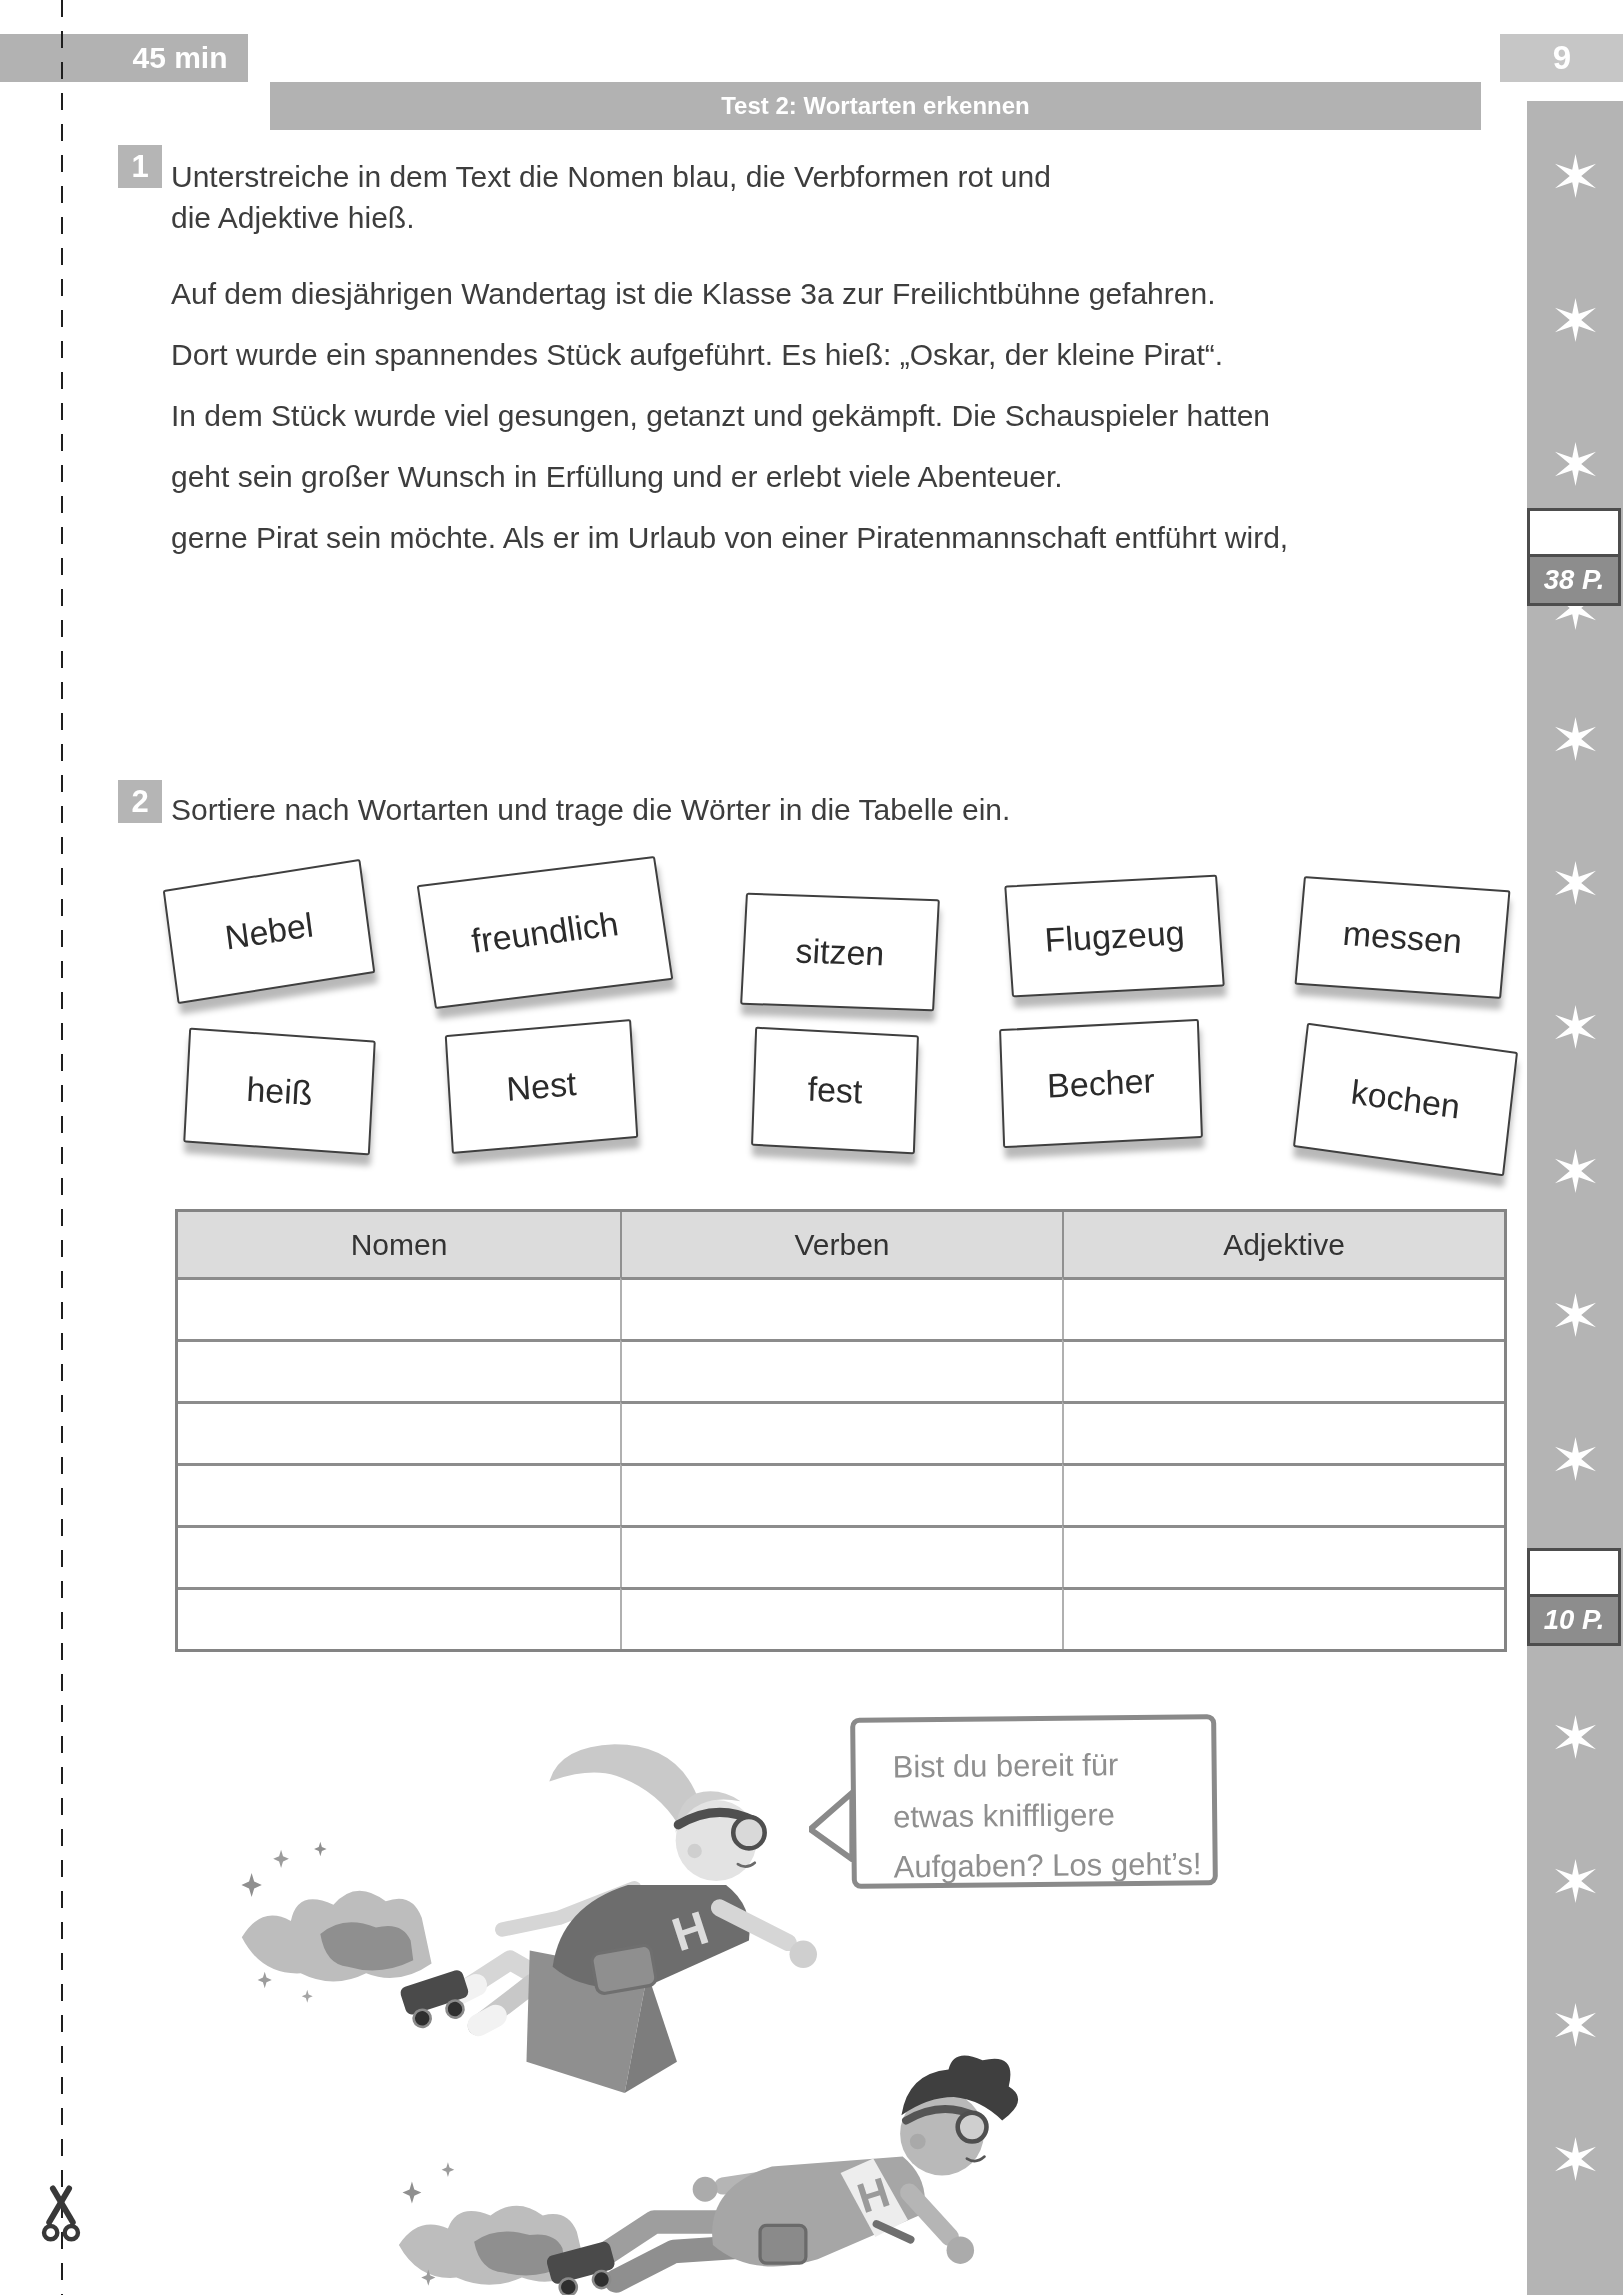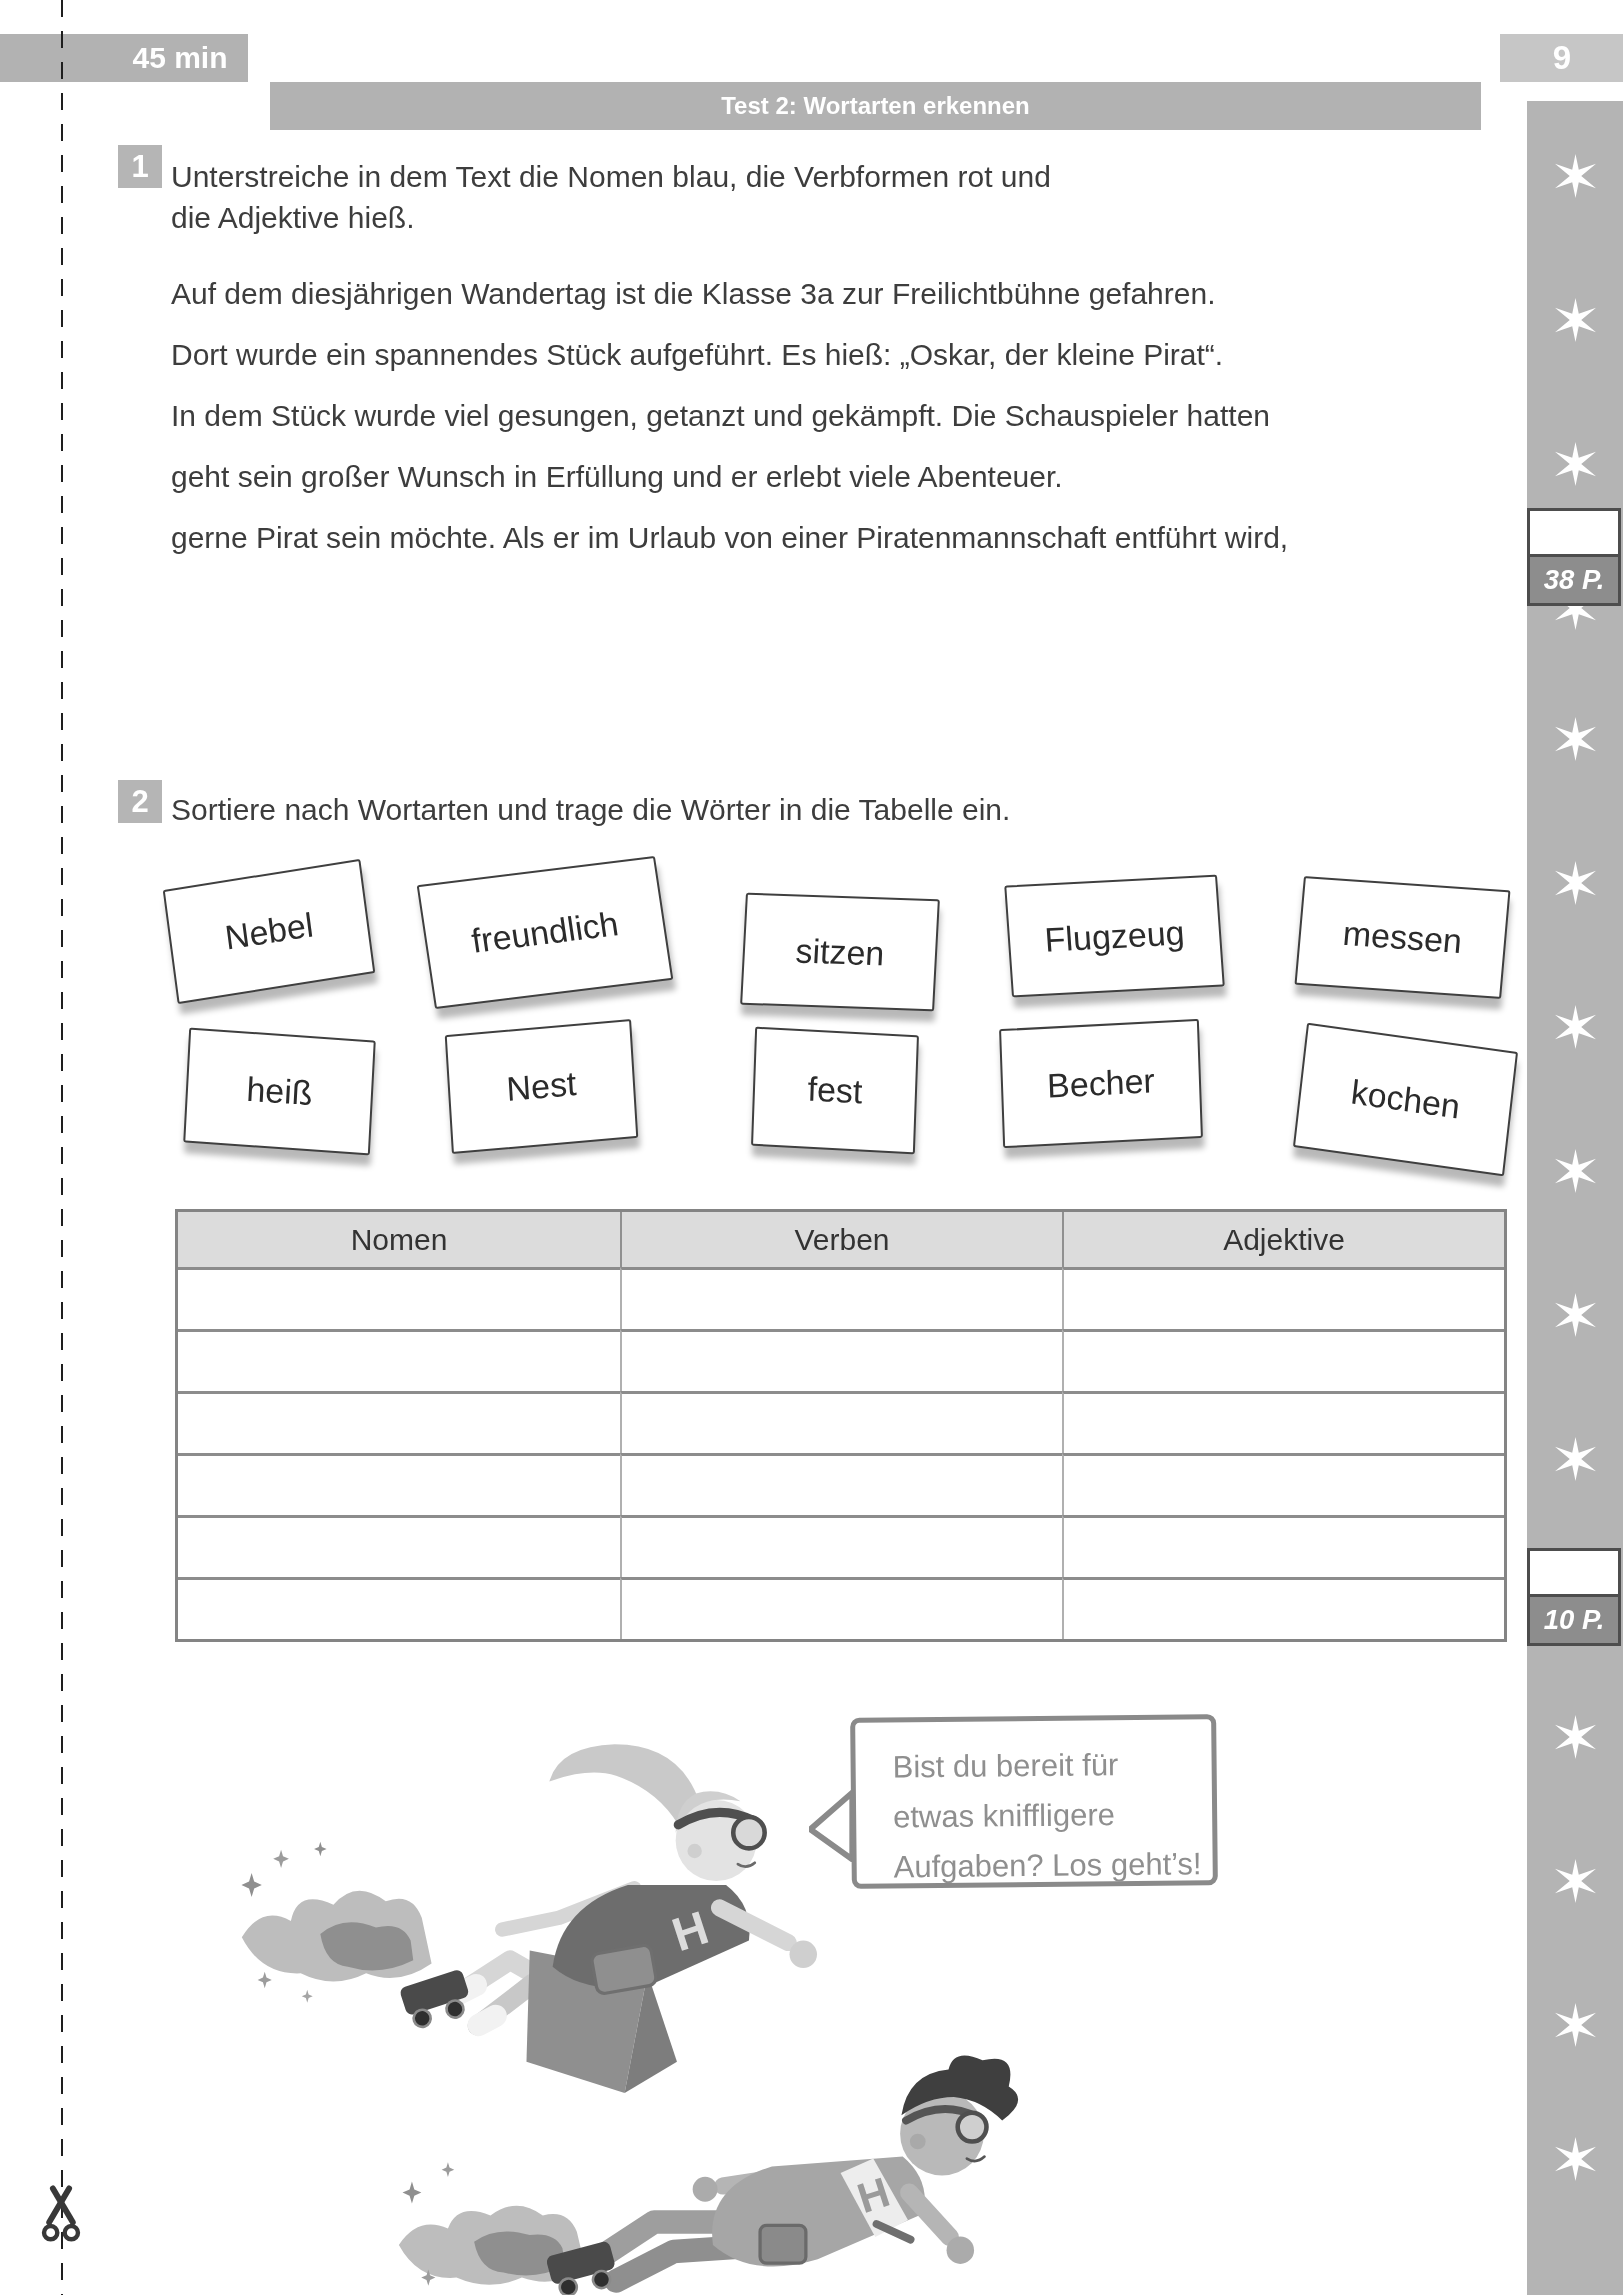--- a/index.html
+++ b/index.html
@@ -56,21 +56,21 @@
     position:absolute; background:#ffffff; border:2px solid #3f3f3f; border-radius:2.6px;
     display:flex; align-items:center; justify-content:center; color:#2b2b2b; font-size:34px;
     box-shadow:1.3px 10.5px 6.5px rgba(0,0,0,0.28);
   }
   
   .wordtable {
     position:absolute; left:175px; top:1209px; width:1332px; border:3.9px solid #848484;
     box-sizing:border-box; display:grid; grid-template-columns:1fr 1fr 1fr; z-index:1;
   }
   .wt-head {
-    height:55px; background:#dcdcdc; color:#333333; font-size:30px; display:flex;
+    height:65px; background:#dcdcdc; color:#333333; font-size:30px; display:flex;
     align-items:center; justify-content:center; border-left:2.6px solid #909090; box-sizing:border-box;
   }
   .wt-head:first-child { border-left:none; }
   .wt-cell { height:62px; background:#ffffff; border-top:3.3px solid #8c8c8c; border-left:2px solid #b0b0b0; box-sizing:border-box; }
   .wt-cell.c1 { border-left:none; }
   
   .bubble {
     position:absolute; left:851px; top:1716px; width:366px; height:171px; background:#ffffff;
     border:5.9px solid #8a8a8a; border-radius:9.2px; box-sizing:border-box; z-index:4;
     transform:rotate(-0.6deg); padding:19.6px 0 0 37px; color:#8f8f8f; font-size:31px; line-height:50px;

